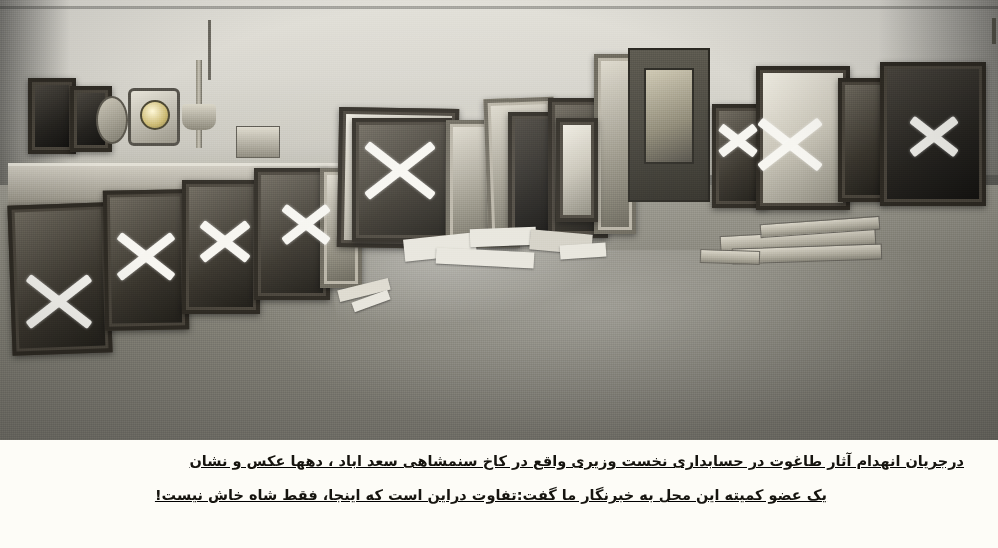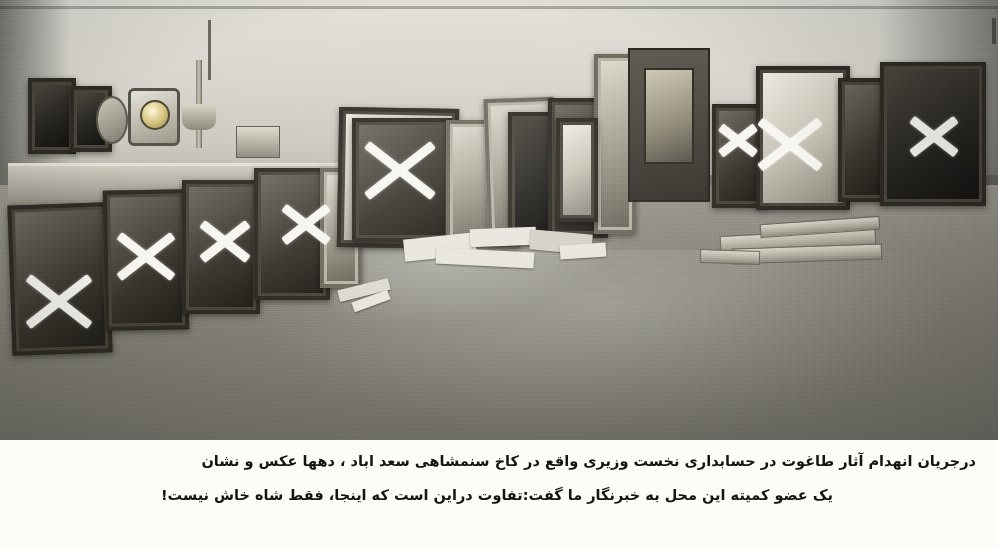--- a/index.html
+++ b/index.html
@@ -171,24 +171,25 @@
   }
 
   
   .caption {
     position: absolute;
     left: 0;
     top: 440px;
     width: 998px;
     height: 108px;
     background: #fdfcf7;
-    padding: 10px 22px 0 18px;
+    padding: 10px 34px 0 18px;
     box-sizing: border-box;
     direction: rtl;
     text-align: right;
+    text-decoration: underline;
   }
   .caption p {
     margin: 0 0 3px 0;
     font-family: "DejaVu Sans", sans-serif;
     font-weight: bold;
     font-size: 14.5px;
     line-height: 1.55;
     color: #16140f;
     letter-spacing: 0px;
   }

